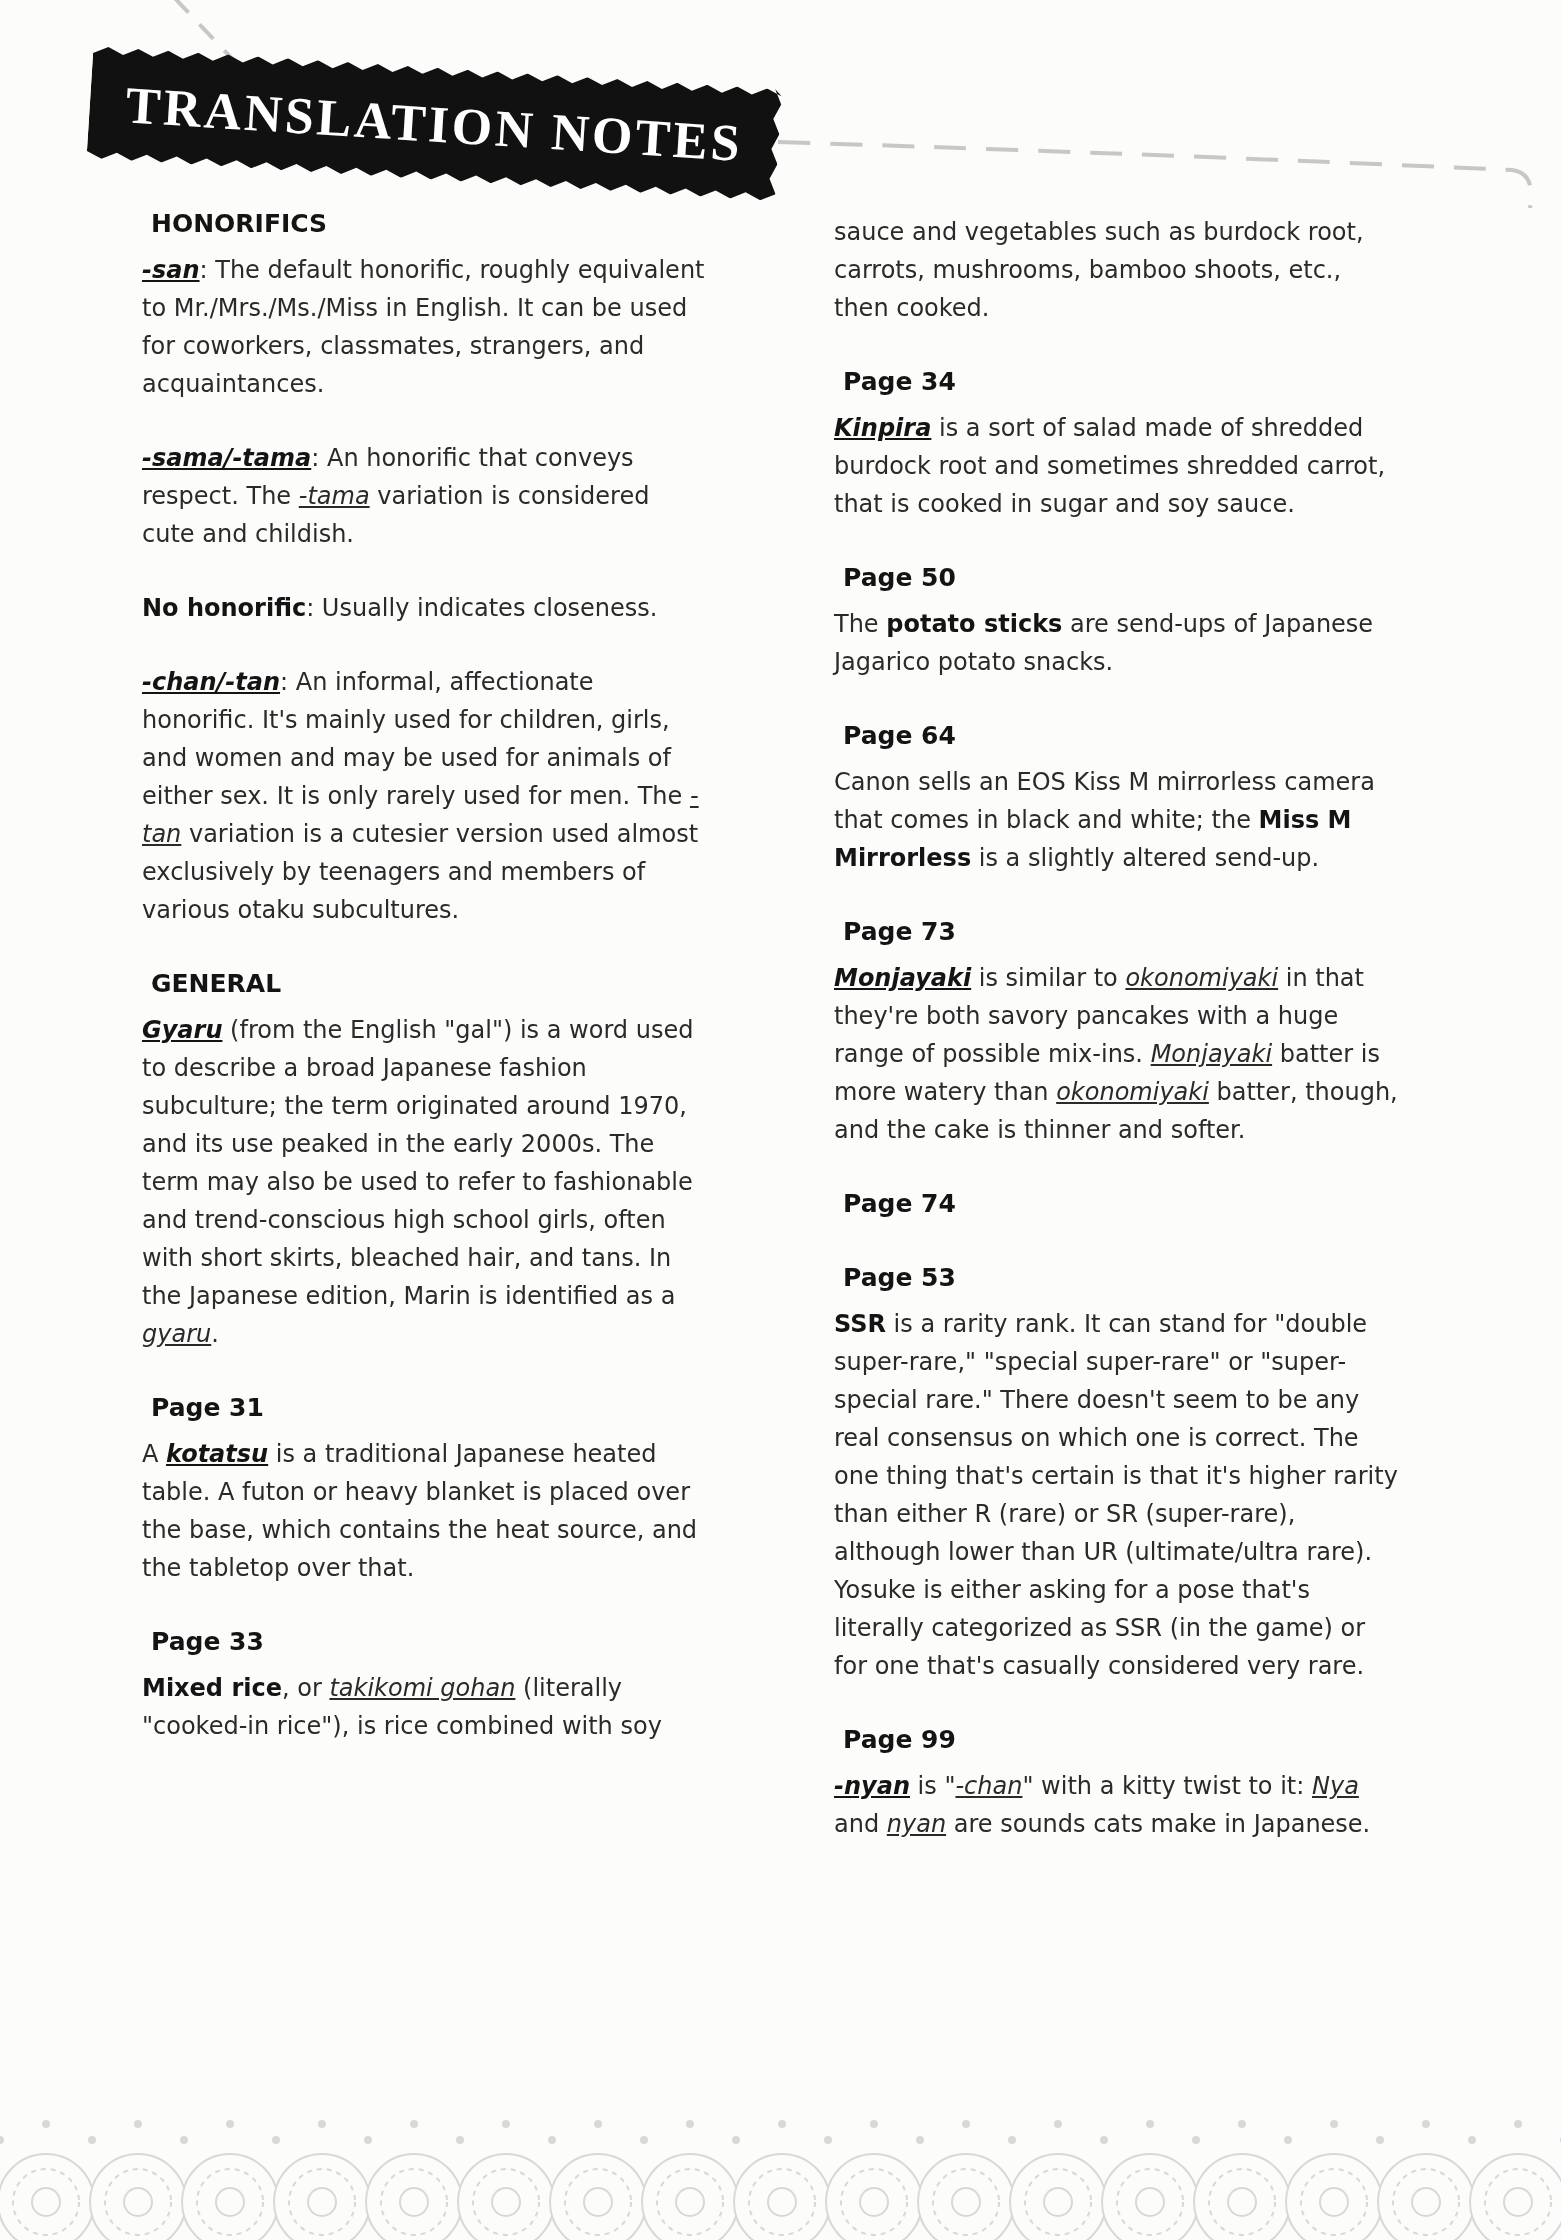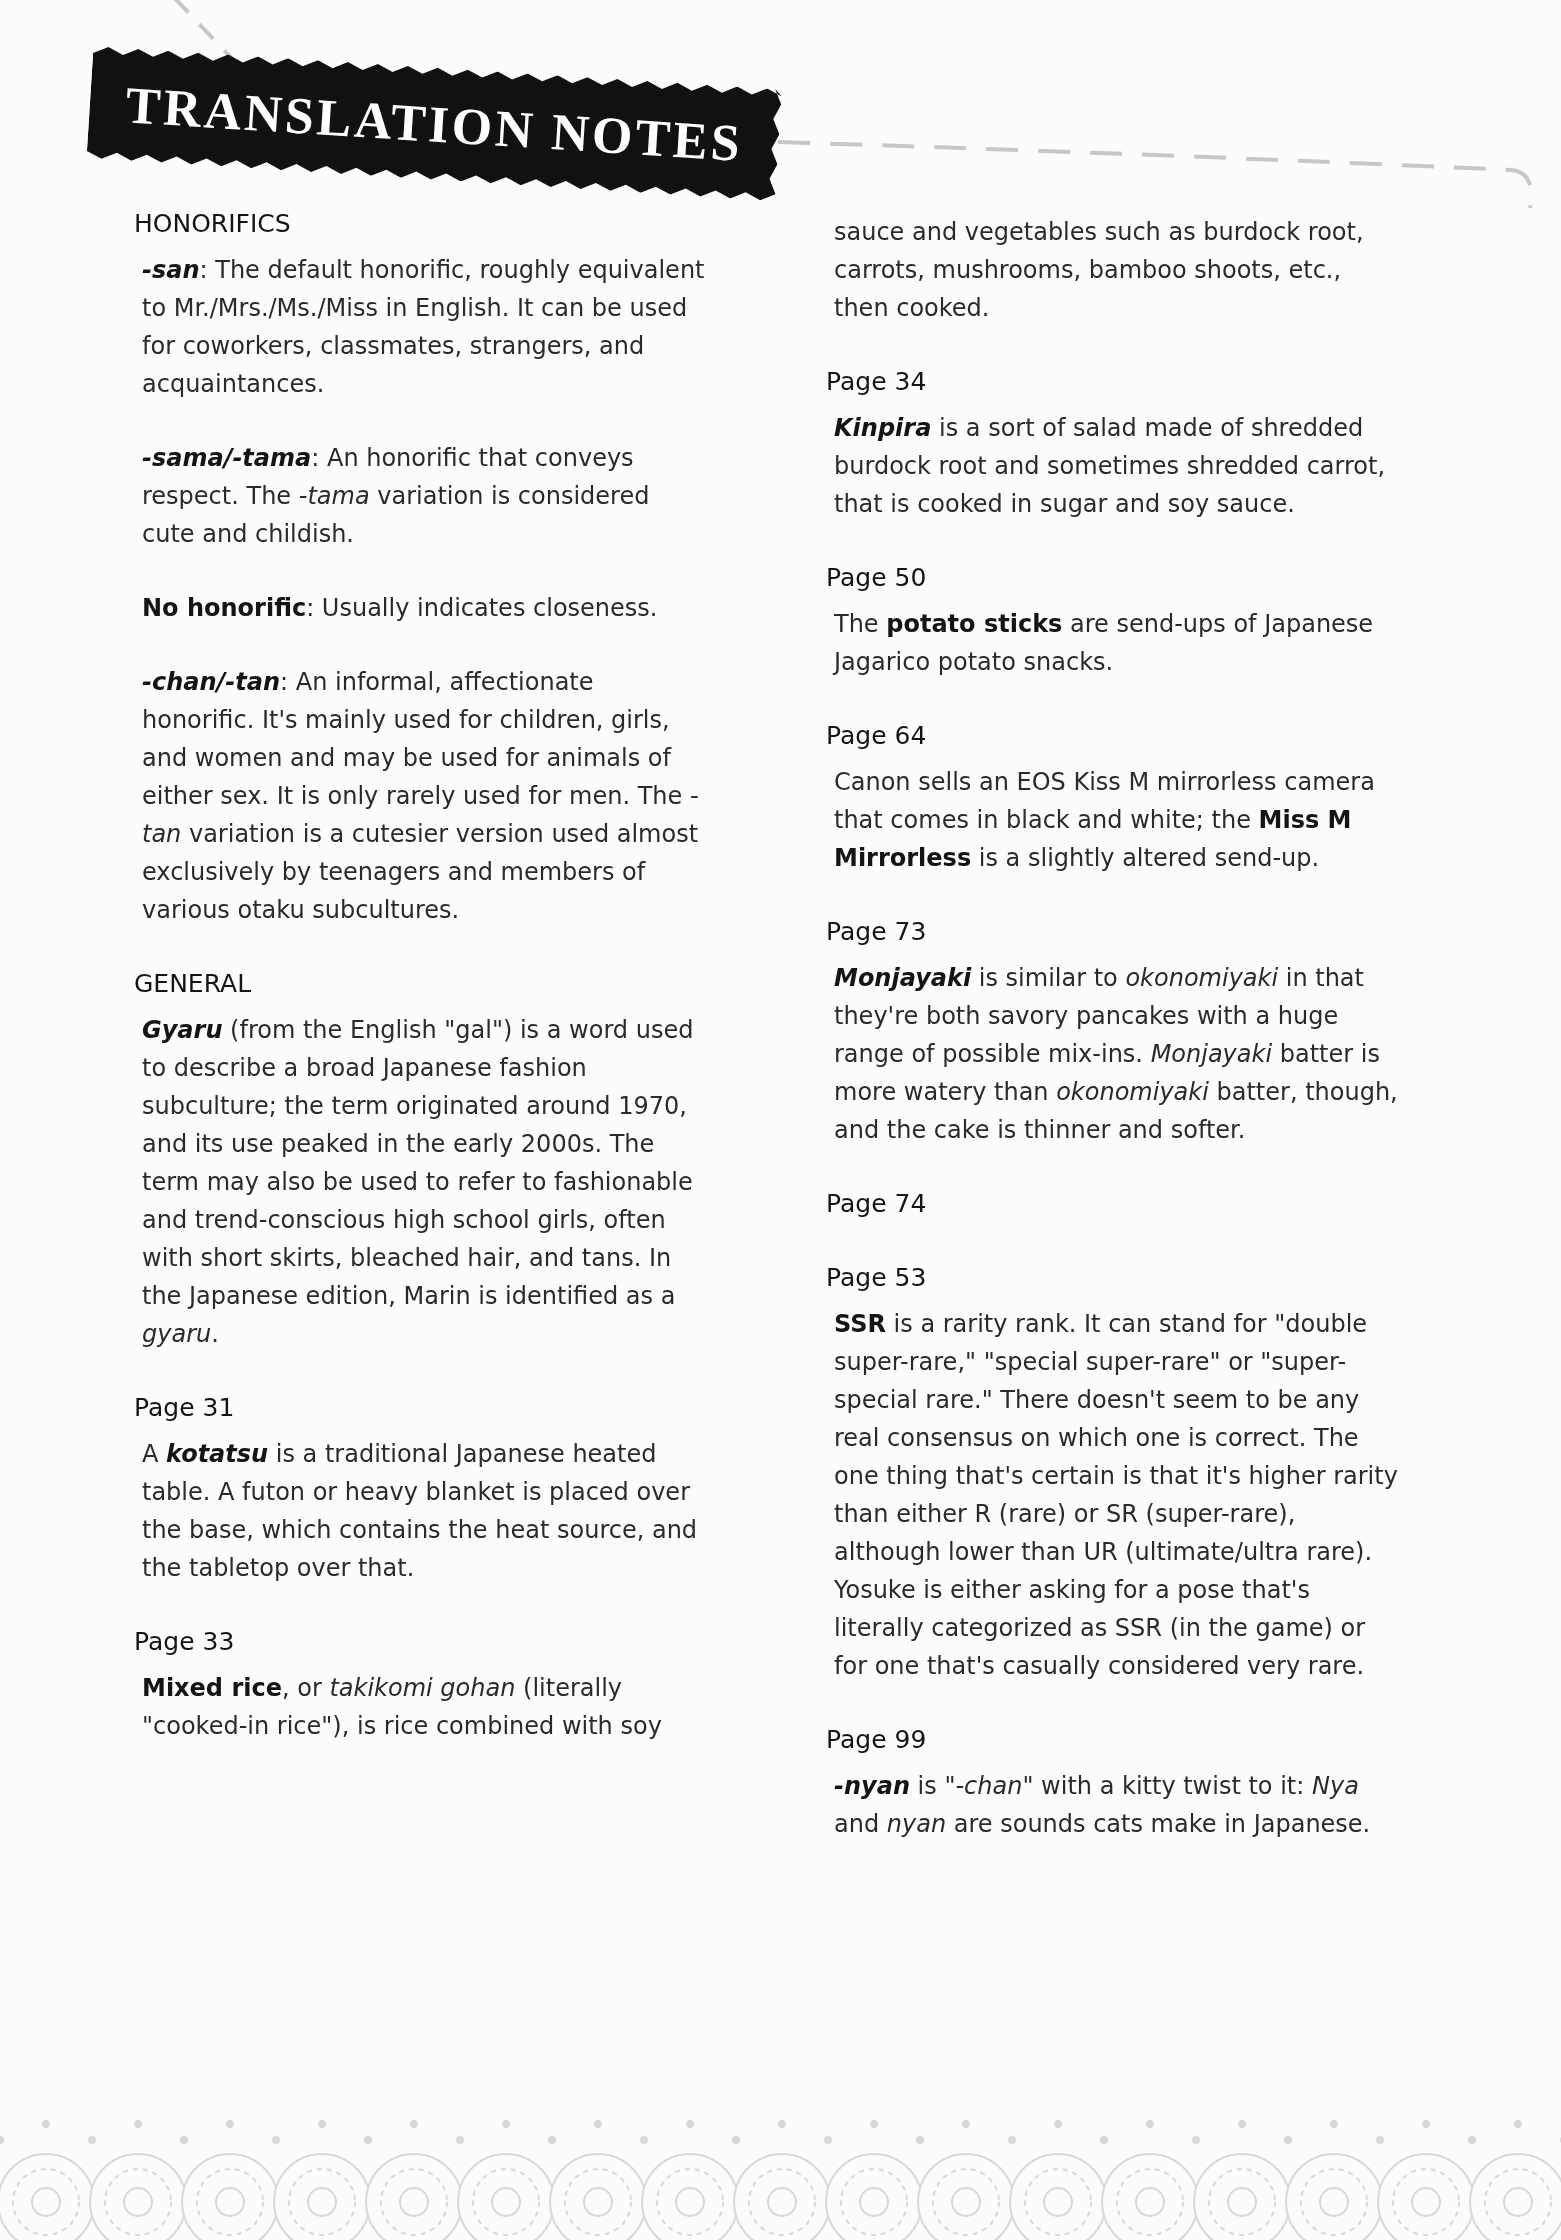--- a/index.html
+++ b/index.html
@@ -51,35 +51,35 @@
     position: absolute;
     left: 134px; top: 205px;
     width: 1290px;
     display: flex;
     gap: 112px;
   }
   .col { width: 580px; }
 
   .note-heading {
     font-size: 25px;
-    font-weight: normal;
+    font-weight: bold;
     color: #141414;
     line-height: 38px;
-    margin: 36px 0 2px 0;
+    margin: 36px 0 2px 17px;
   }
   .col > .note-heading:first-child { margin-top: 0; }
   .note-para {
     font-size: 24px;
     line-height: 38px;
     margin: 8px;
     color: #2a2a2a;
   }
   .note-para + .note-para { margin-top: 36px; }
   .note-para .b { font-weight: bold; color: #141414; }
-  .note-para .i { font-style: italic; }
+  .note-para .i { font-style: italic; text-decoration: underline; }
 
   
   .lace {
     position: absolute;
     left: 0; bottom: 0;
     width: 1561px; height: 140px;
     pointer-events: none;
   }
 </style>
 </head>

